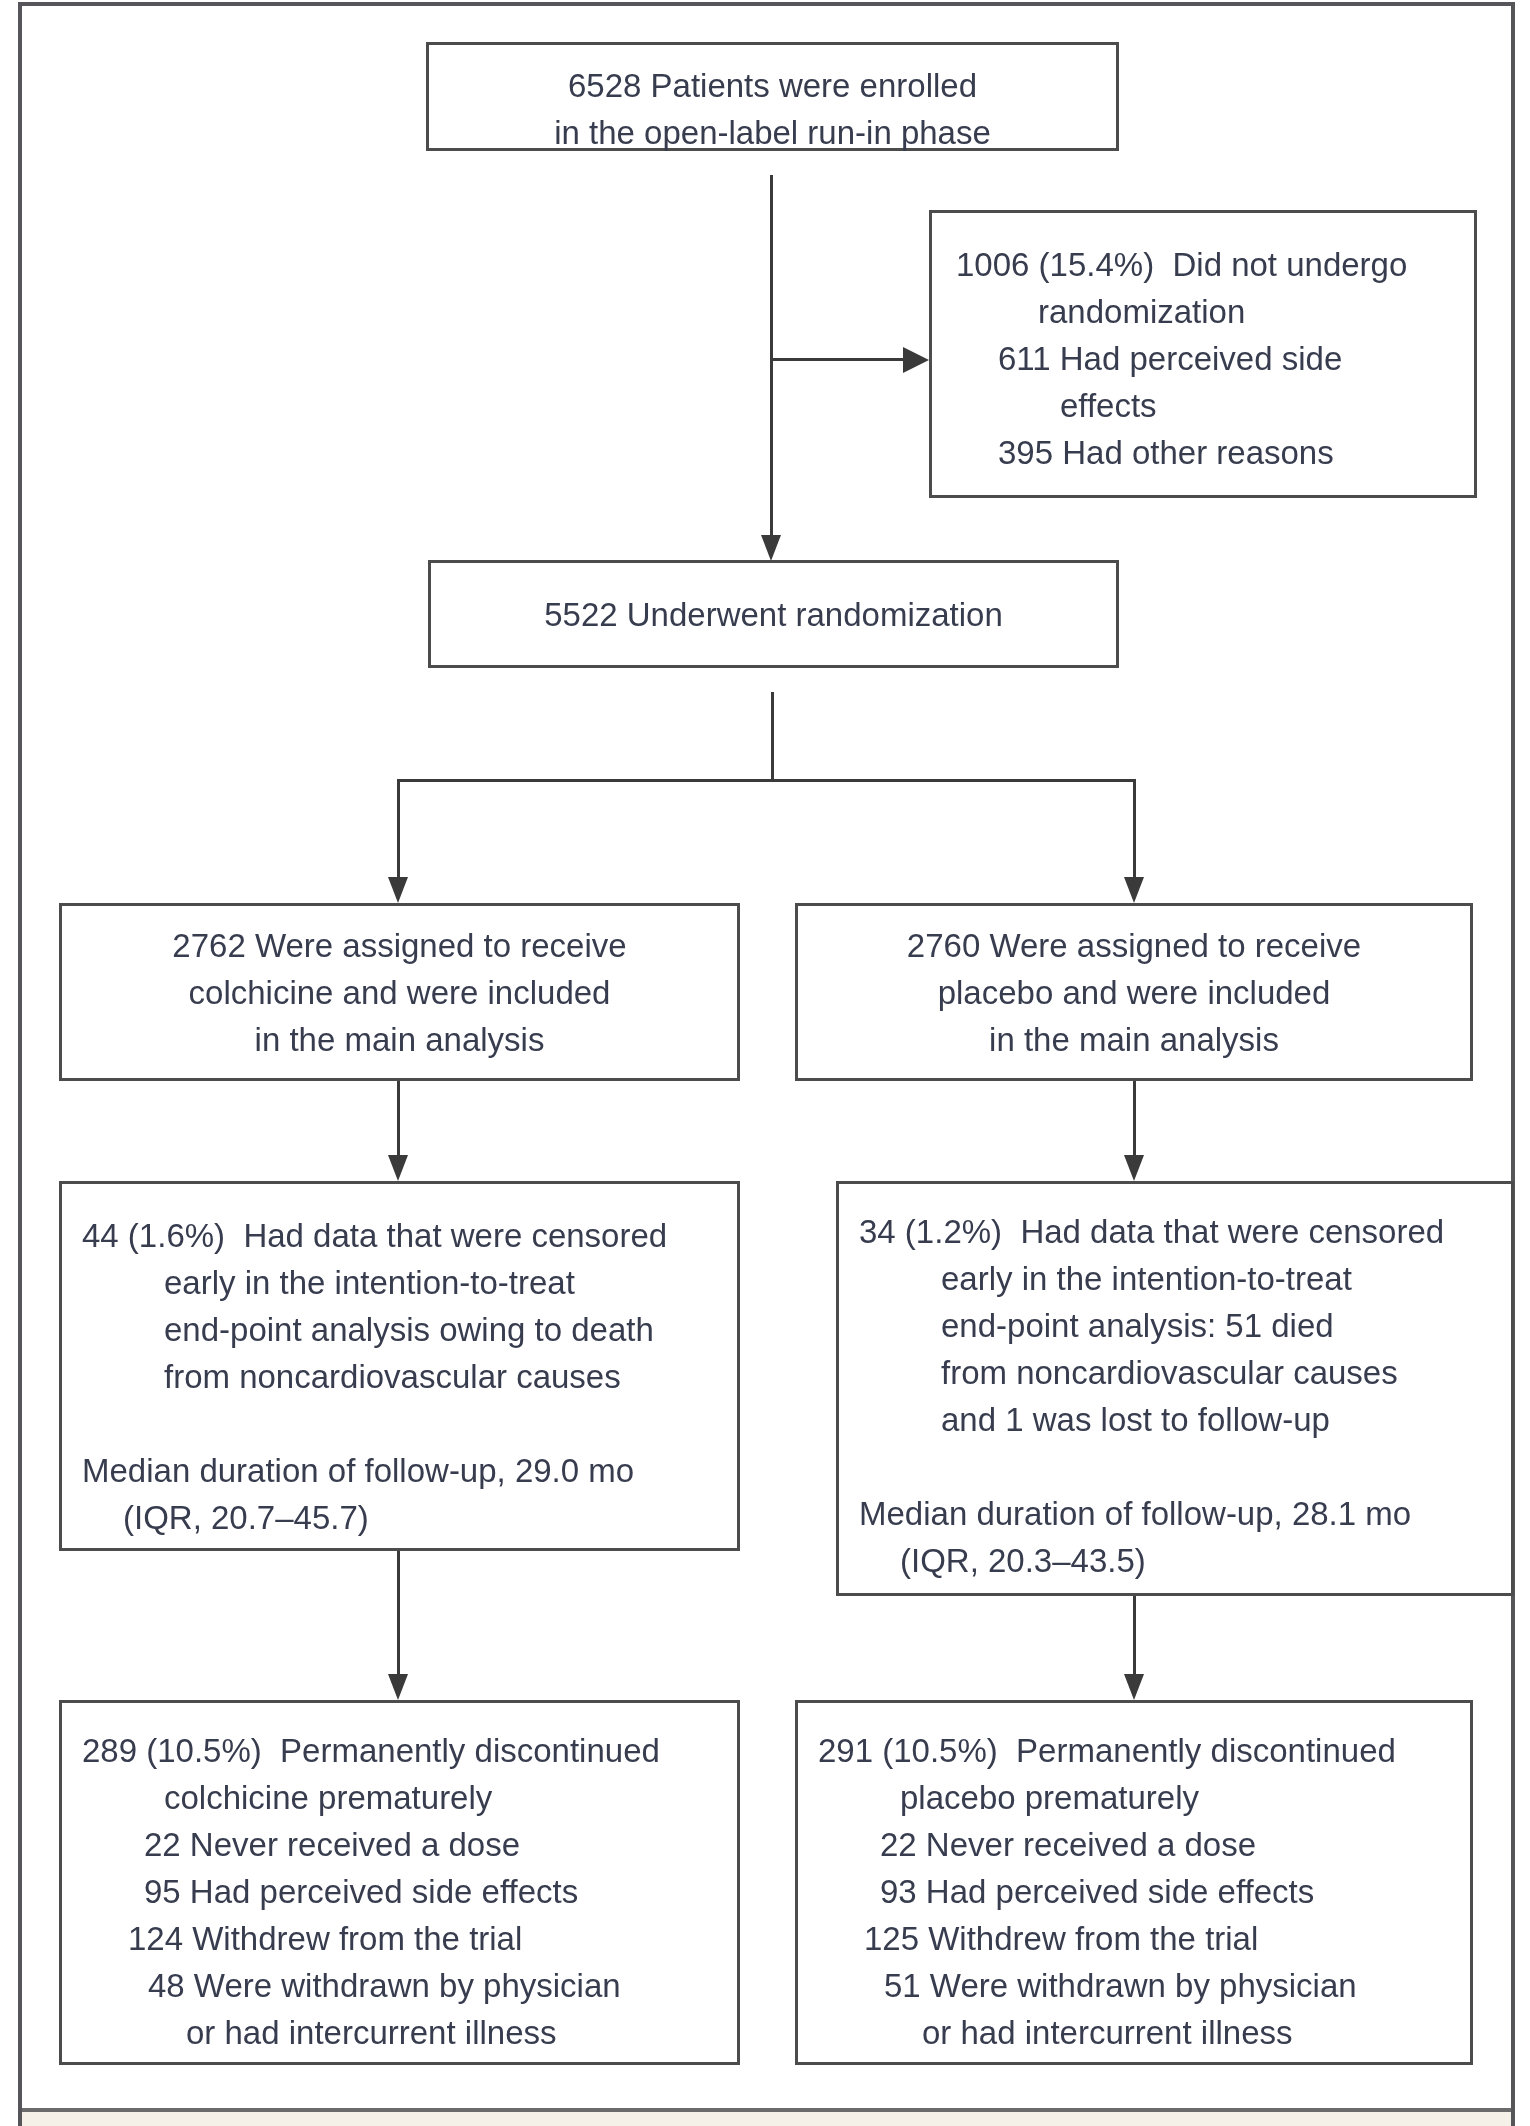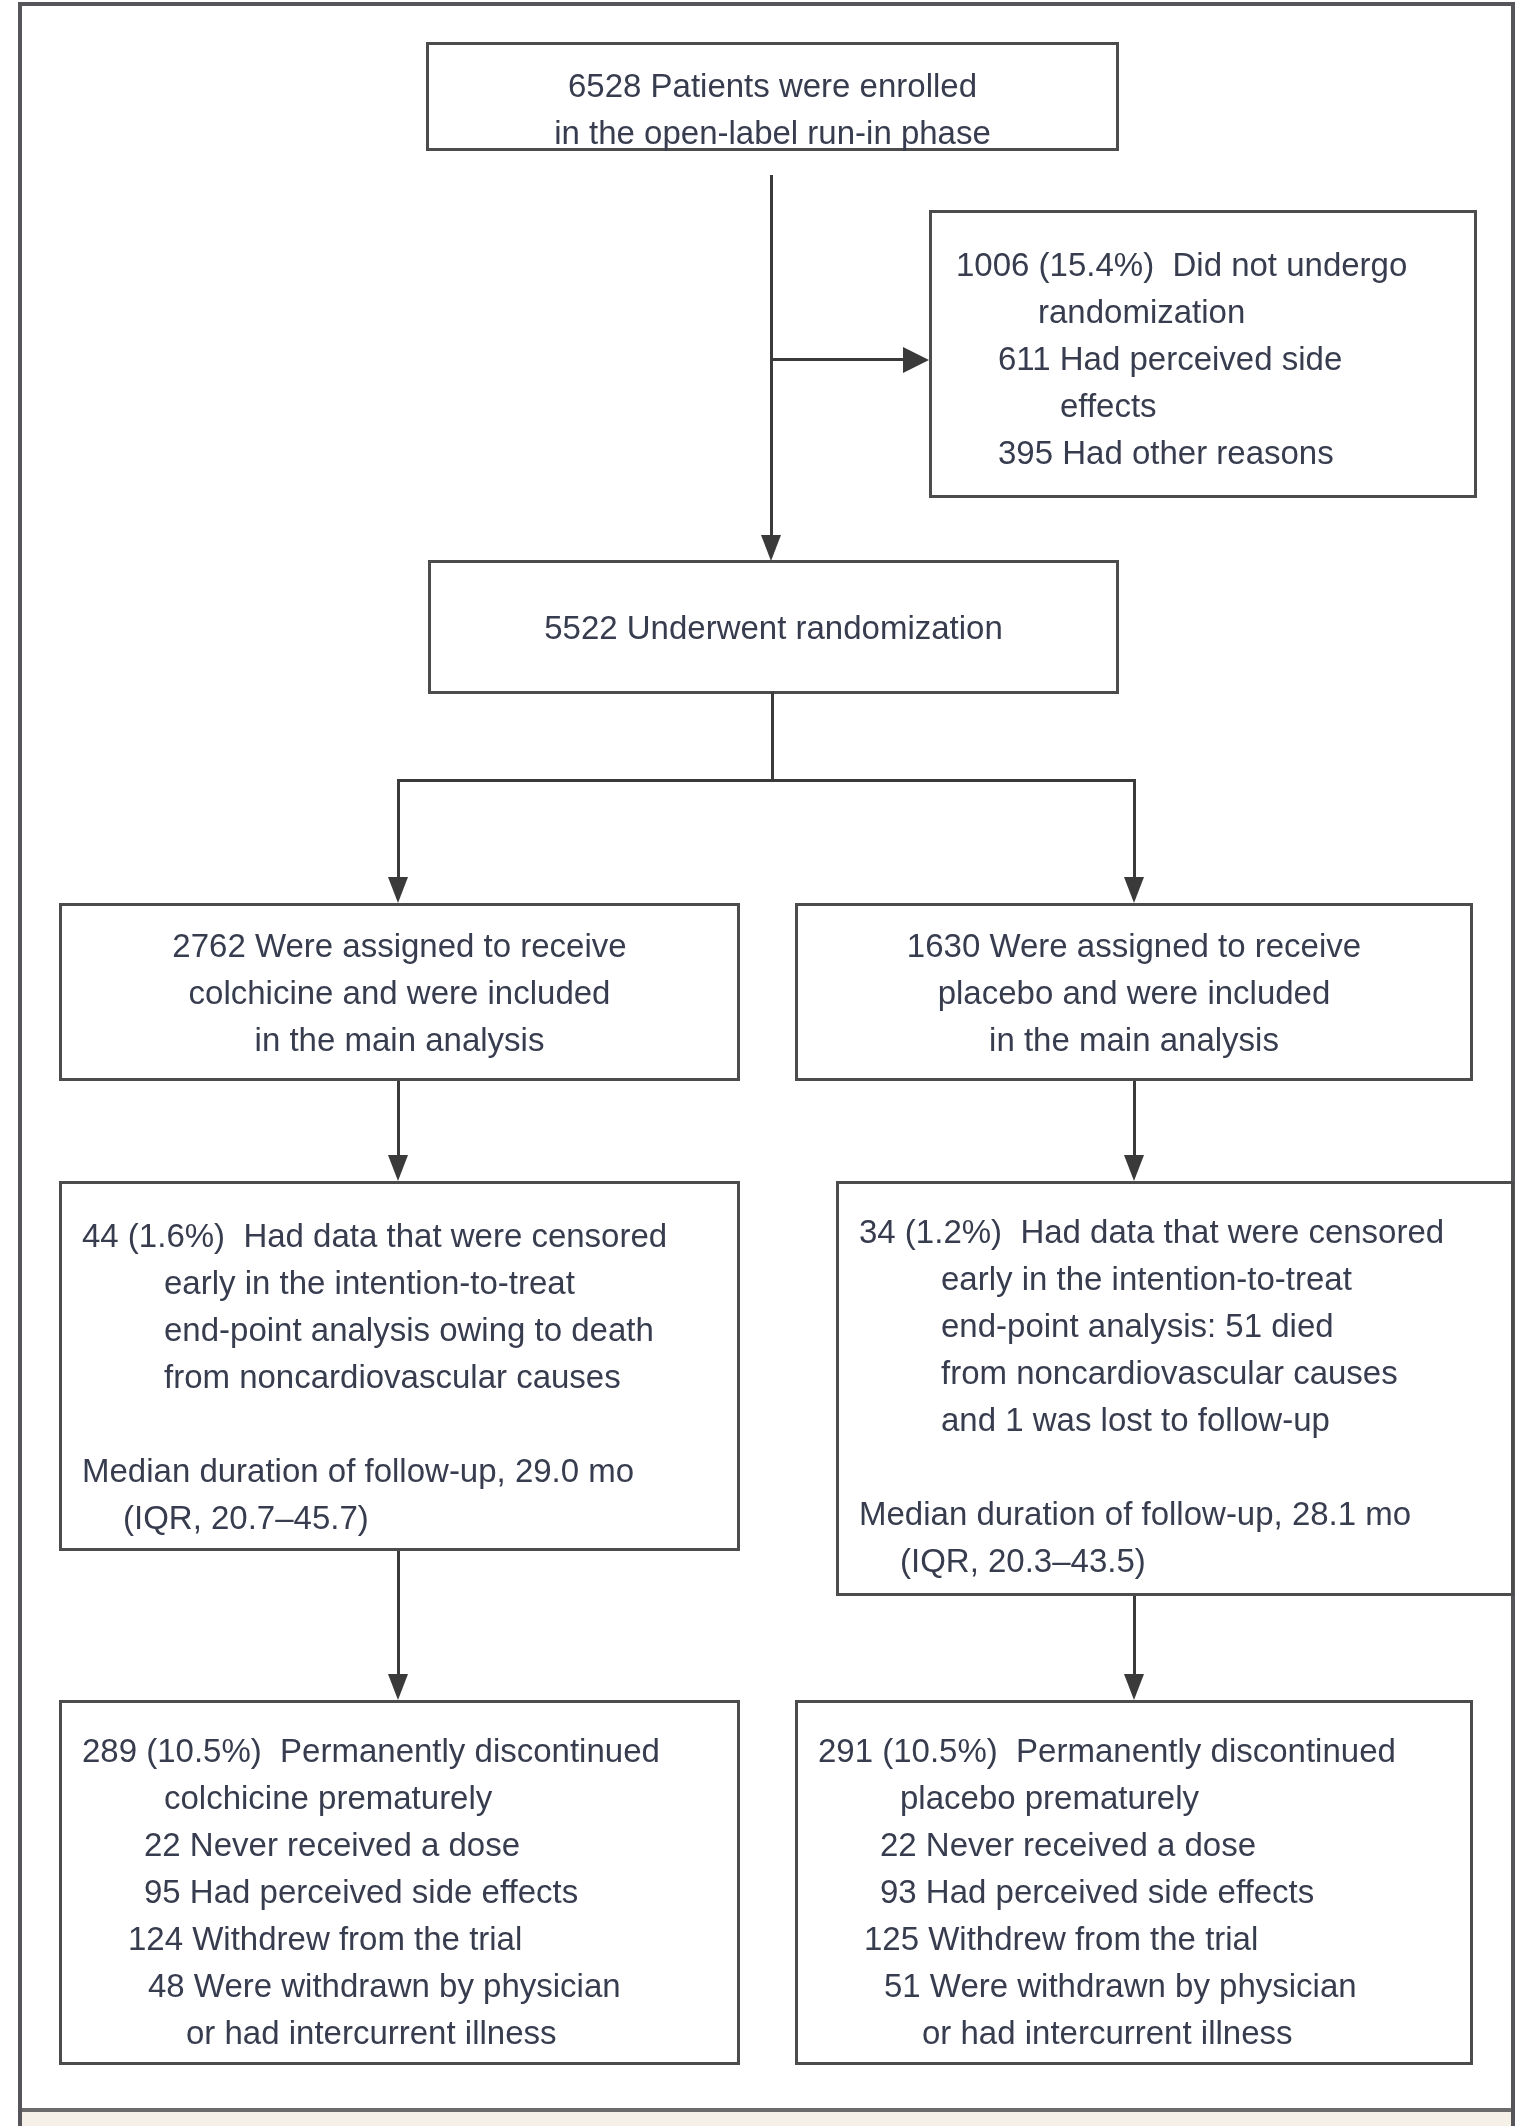--- a/index.html
+++ b/index.html
@@ -47,21 +47,21 @@
   }
   .arrow-right{
     position:absolute;width:0;height:0;
     border-top:13px solid transparent;
     border-bottom:13px solid transparent;
     border-left:26px solid #3a3a3a;
   }
   
   .b-enrolled{left:426px;top:42px;width:693px;height:109px;padding-top:17px;}
   .b-notrand{left:929px;top:210px;width:548px;height:288px;padding:28px 10px 0 24px;}
-  .b-randomized{left:428px;top:560px;width:691px;height:134px;}
+  .b-randomized{left:428px;top:560px;width:691px;height:108px;}
   .b-assign-l{left:59px;top:903px;width:681px;height:178px;padding-top:16px;}
   .b-assign-r{left:795px;top:903px;width:678px;height:178px;padding-top:16px;}
   .b-cens-l{left:59px;top:1181px;width:681px;height:370px;padding:28px 8px 0 20px;}
   .b-cens-r{left:795px;top:1181px;width:678px;height:415px;padding:24px 8px 0 20px;margin-left:41px;}
   .b-disc-l{left:59px;top:1700px;width:681px;height:365px;padding:24px 8px 0 20px;}
   .b-disc-r{left:795px;top:1700px;width:678px;height:365px;padding:24px 8px 0 20px;}
 </style>
 </head>
 <body>
 
@@ -84,21 +84,21 @@
   <div class="ln">5522 Underwent randomization</div>
 </div>
 
 <div class="box b-assign-l center">
   <div class="ln">2762 Were assigned to receive</div>
   <div class="ln">colchicine and were included</div>
   <div class="ln">in the main analysis</div>
 </div>
 
 <div class="box b-assign-r center">
-  <div class="ln">1630 Were assigned to receive</div>
+  <div class="ln">2760 Were assigned to receive</div>
   <div class="ln">placebo and were included</div>
   <div class="ln">in the main analysis</div>
 </div>
 
 <div class="box b-cens-l">
   <div class="ln">44 (1.6%)&nbsp; Had data that were censored</div>
   <div class="ln ind-cont">early in the intention-to-treat</div>
   <div class="ln ind-cont">end-point analysis owing to death</div>
   <div class="ln ind-cont">from noncardiovascular causes</div>
   <div class="gap"></div>

